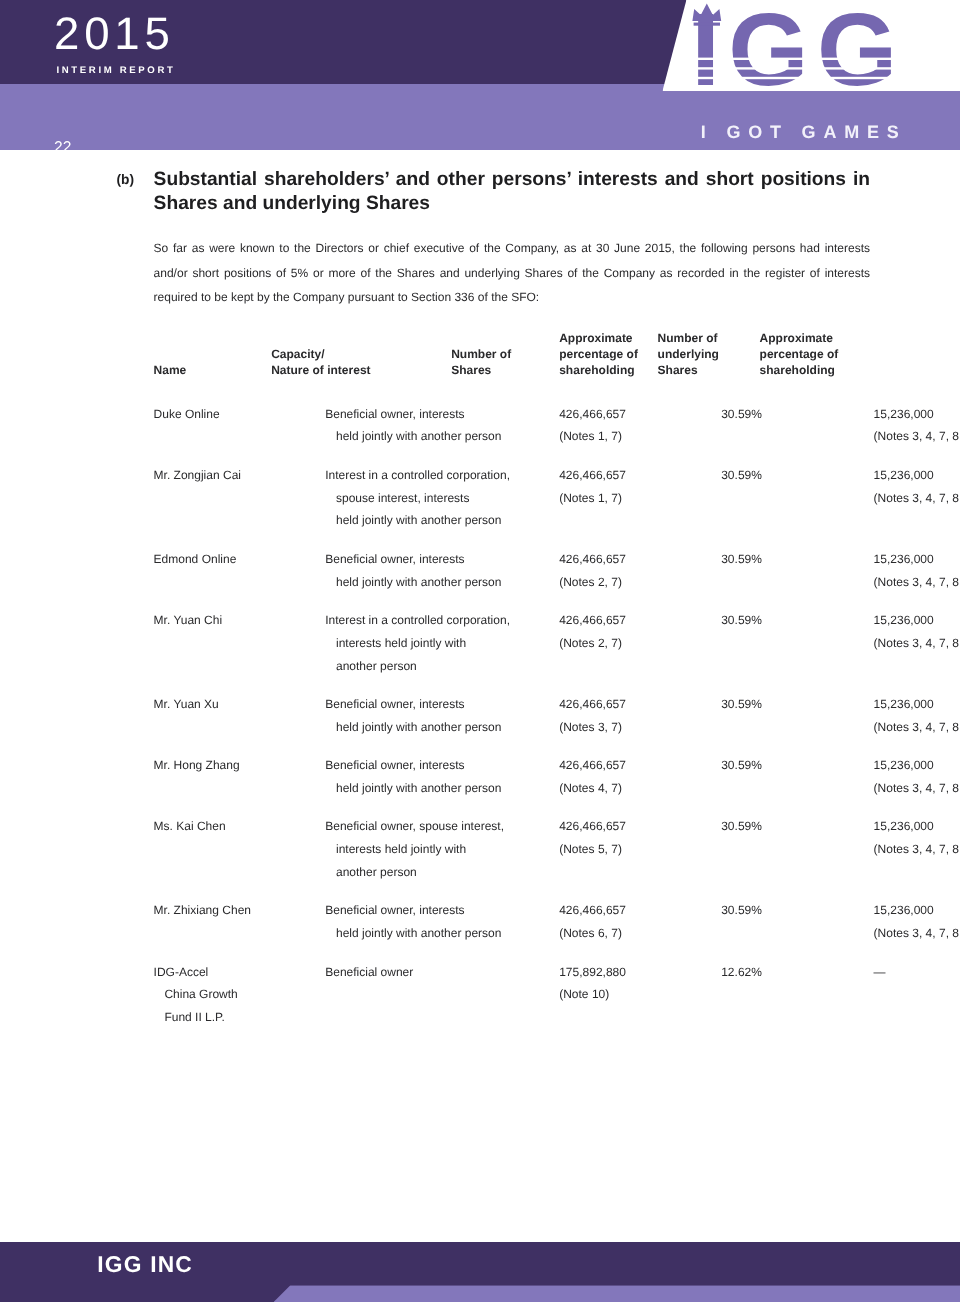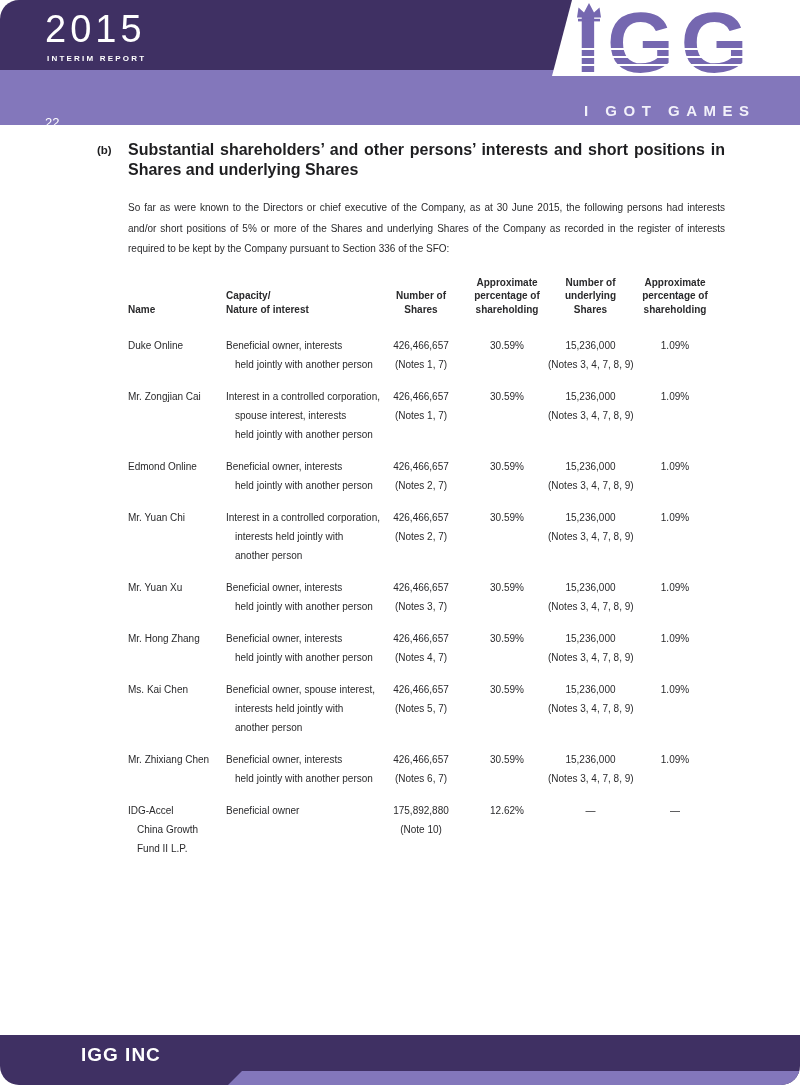--- a/index.html
+++ b/index.html
@@ -6,21 +6,20 @@
   html, body { background: #ffffff; }
   body { font-family: "Liberation Sans", sans-serif; }
 
   .page {
     position: relative;
     width: 800px;
     height: 1085px;
     margin: 0 auto;
     background: #ffffff;
     overflow: hidden;
-    border-radius: 19px;
   }
 
   
   .header { position: absolute; top: 0; left: 0; right: 0; height: 125px; }
   .band {
     position: absolute; top: 70px; left: 0; right: 0; height: 55px;
     background: #8377bb;
   }
   .dark-block {
     position: absolute; top: 0; left: 0; width: 572px; height: 70px;
@@ -82,23 +81,23 @@
 
   
   .tbl { margin-top: 16px; width: 589px; font-size: 10px; color: #2a2a2c; }
   .tbl-head, .tbl-row {
     display: grid;
     grid-template-columns: 98px 150px 90px 82px 85px 84px;
   }
   .tbl-head { align-items: end; font-weight: bold; line-height: 13.5px; }
   .th, .cell { white-space: pre; }
   .tbl-body { margin-top: 20px; }
-  .tbl-row { margin-bottom: 13px; line-height: 19px; align-items: start; }
+  .tbl-row { margin-bottom: 13px; line-height: 19px; align-items: start; gap: 45px; }
   .hang { padding-left: 9px; text-indent: -9px; }
-  .num { text-align: center; }
+  .num { text-align: left; }
 
   
   .footer {
     position: absolute; bottom: 0; left: 0; right: 0; height: 50px;
     background: #3f3063;
   }
   .footer-strip {
     position: absolute; bottom: 0; left: 228px; right: 0; height: 14px;
     background: #8377bb;
     clip-path: polygon(14px 0, 100% 0, 100% 100%, 0 100%);

